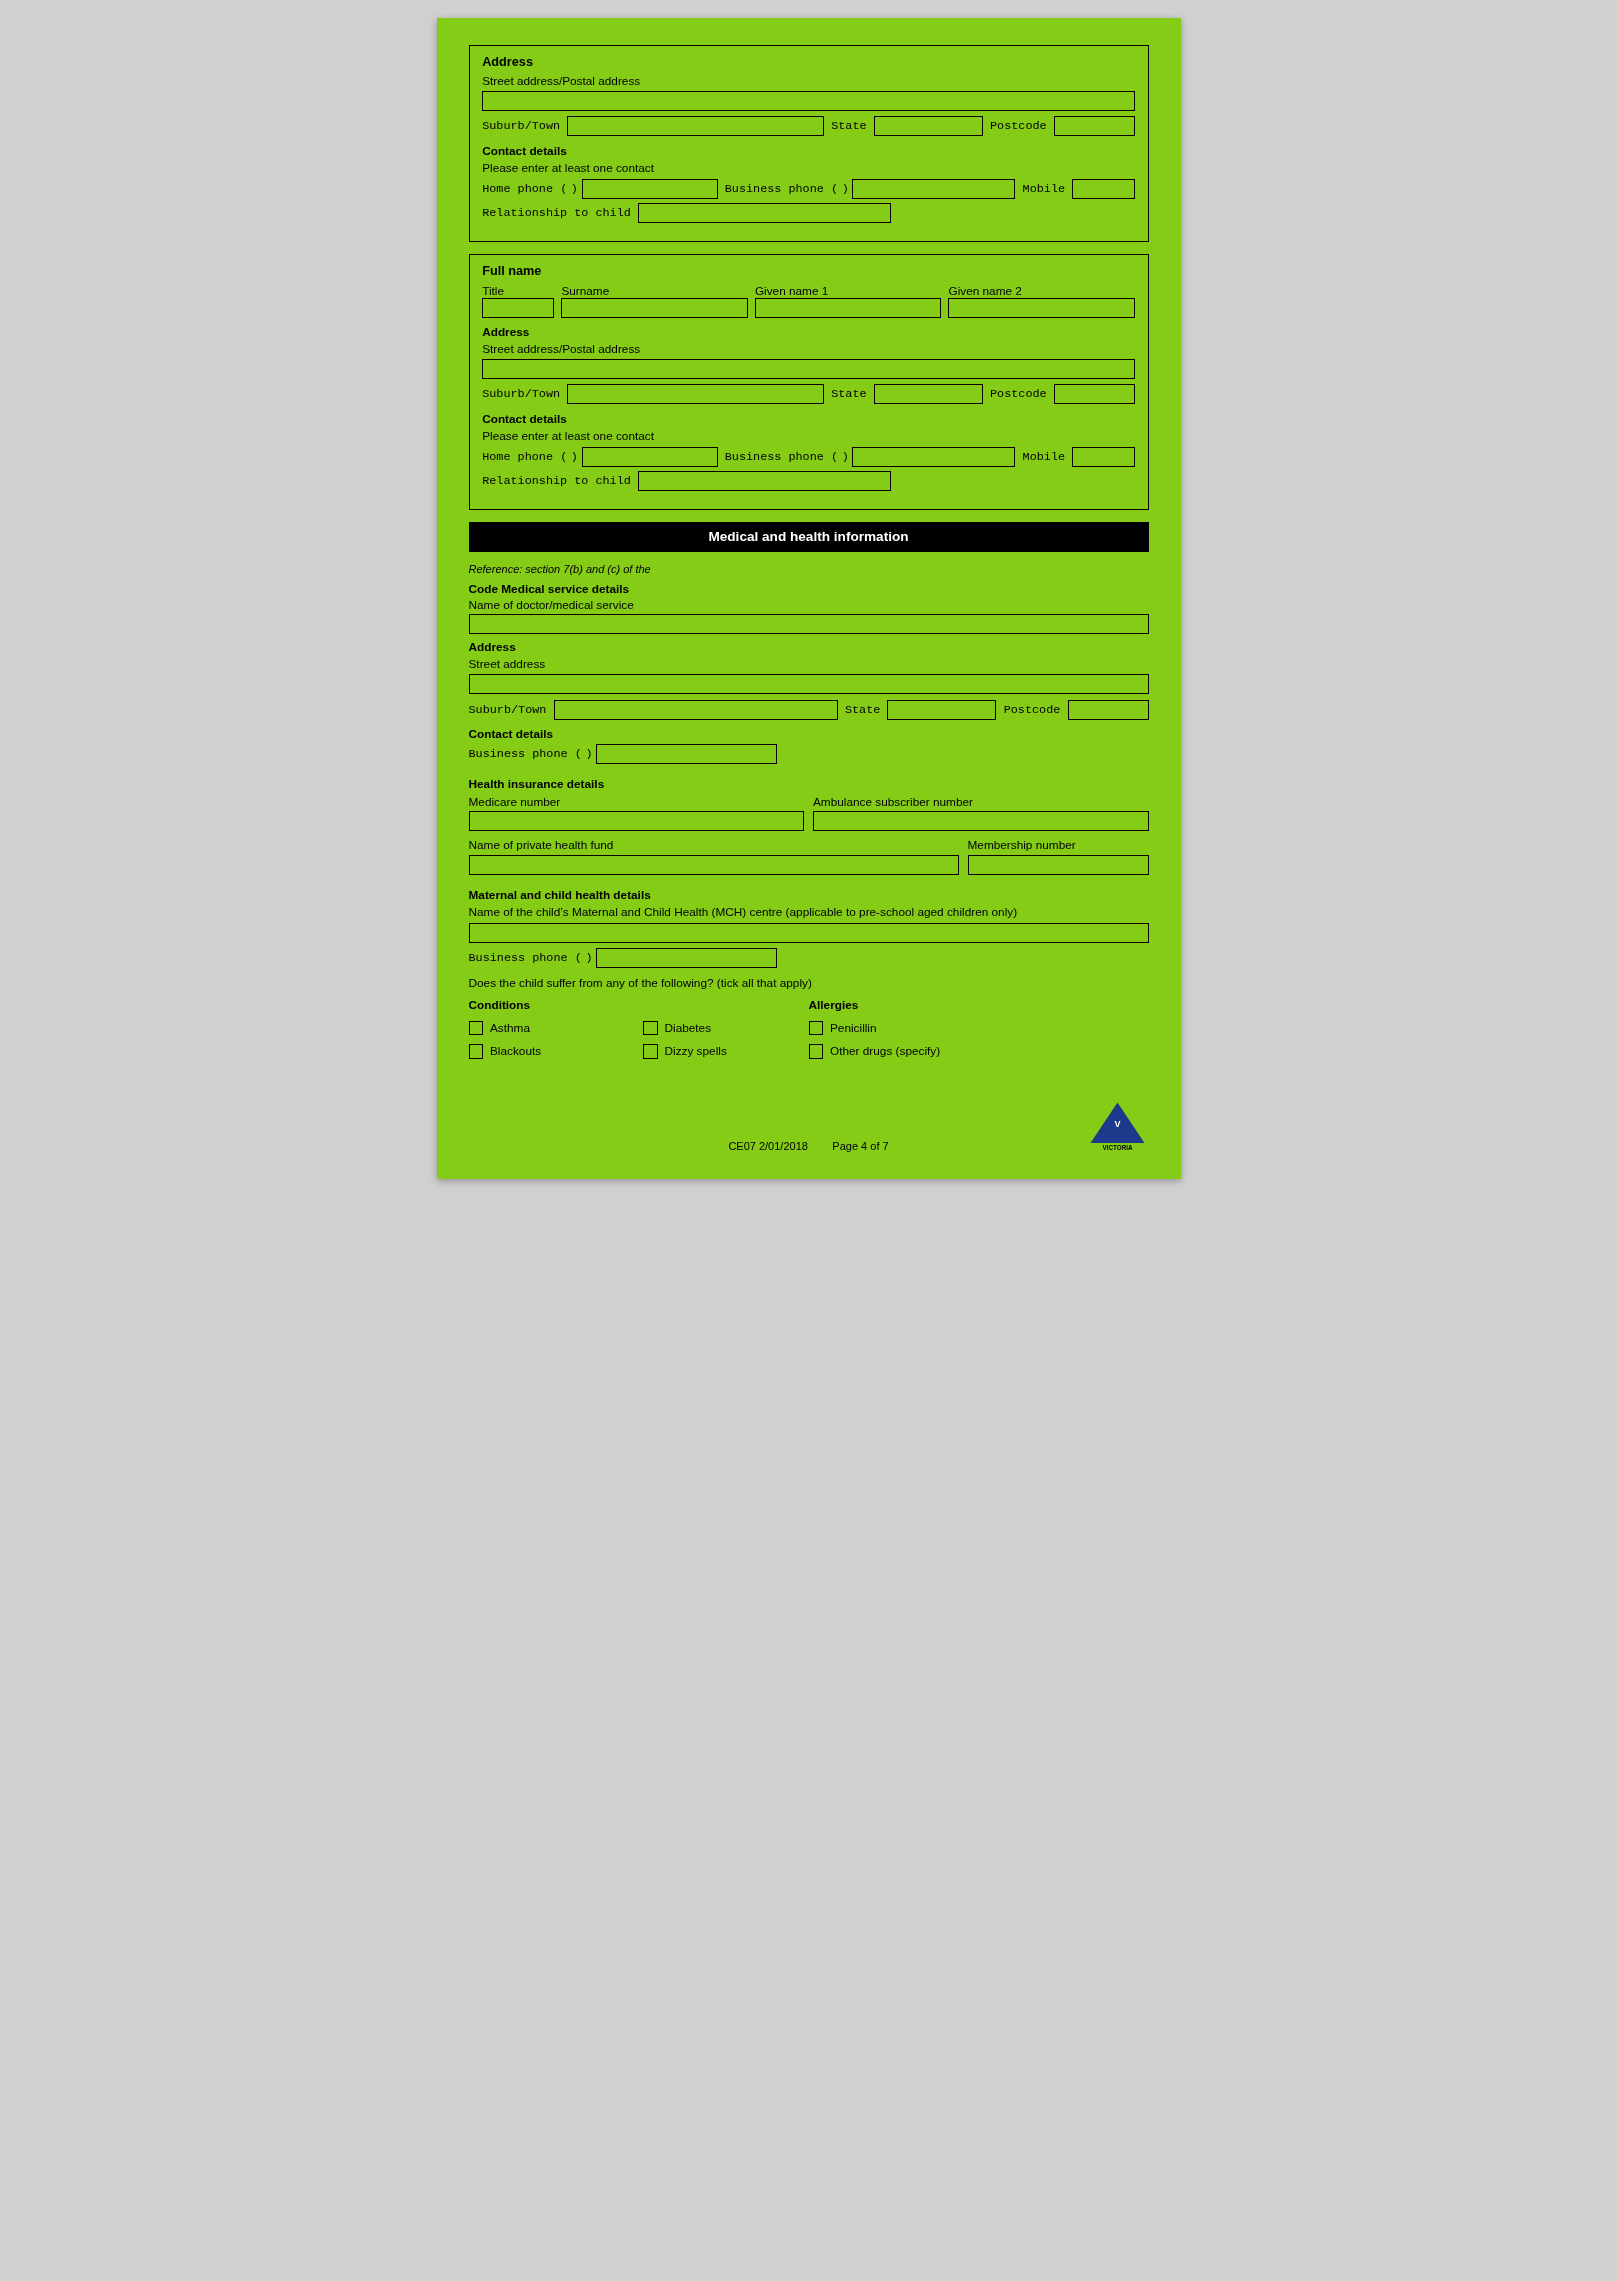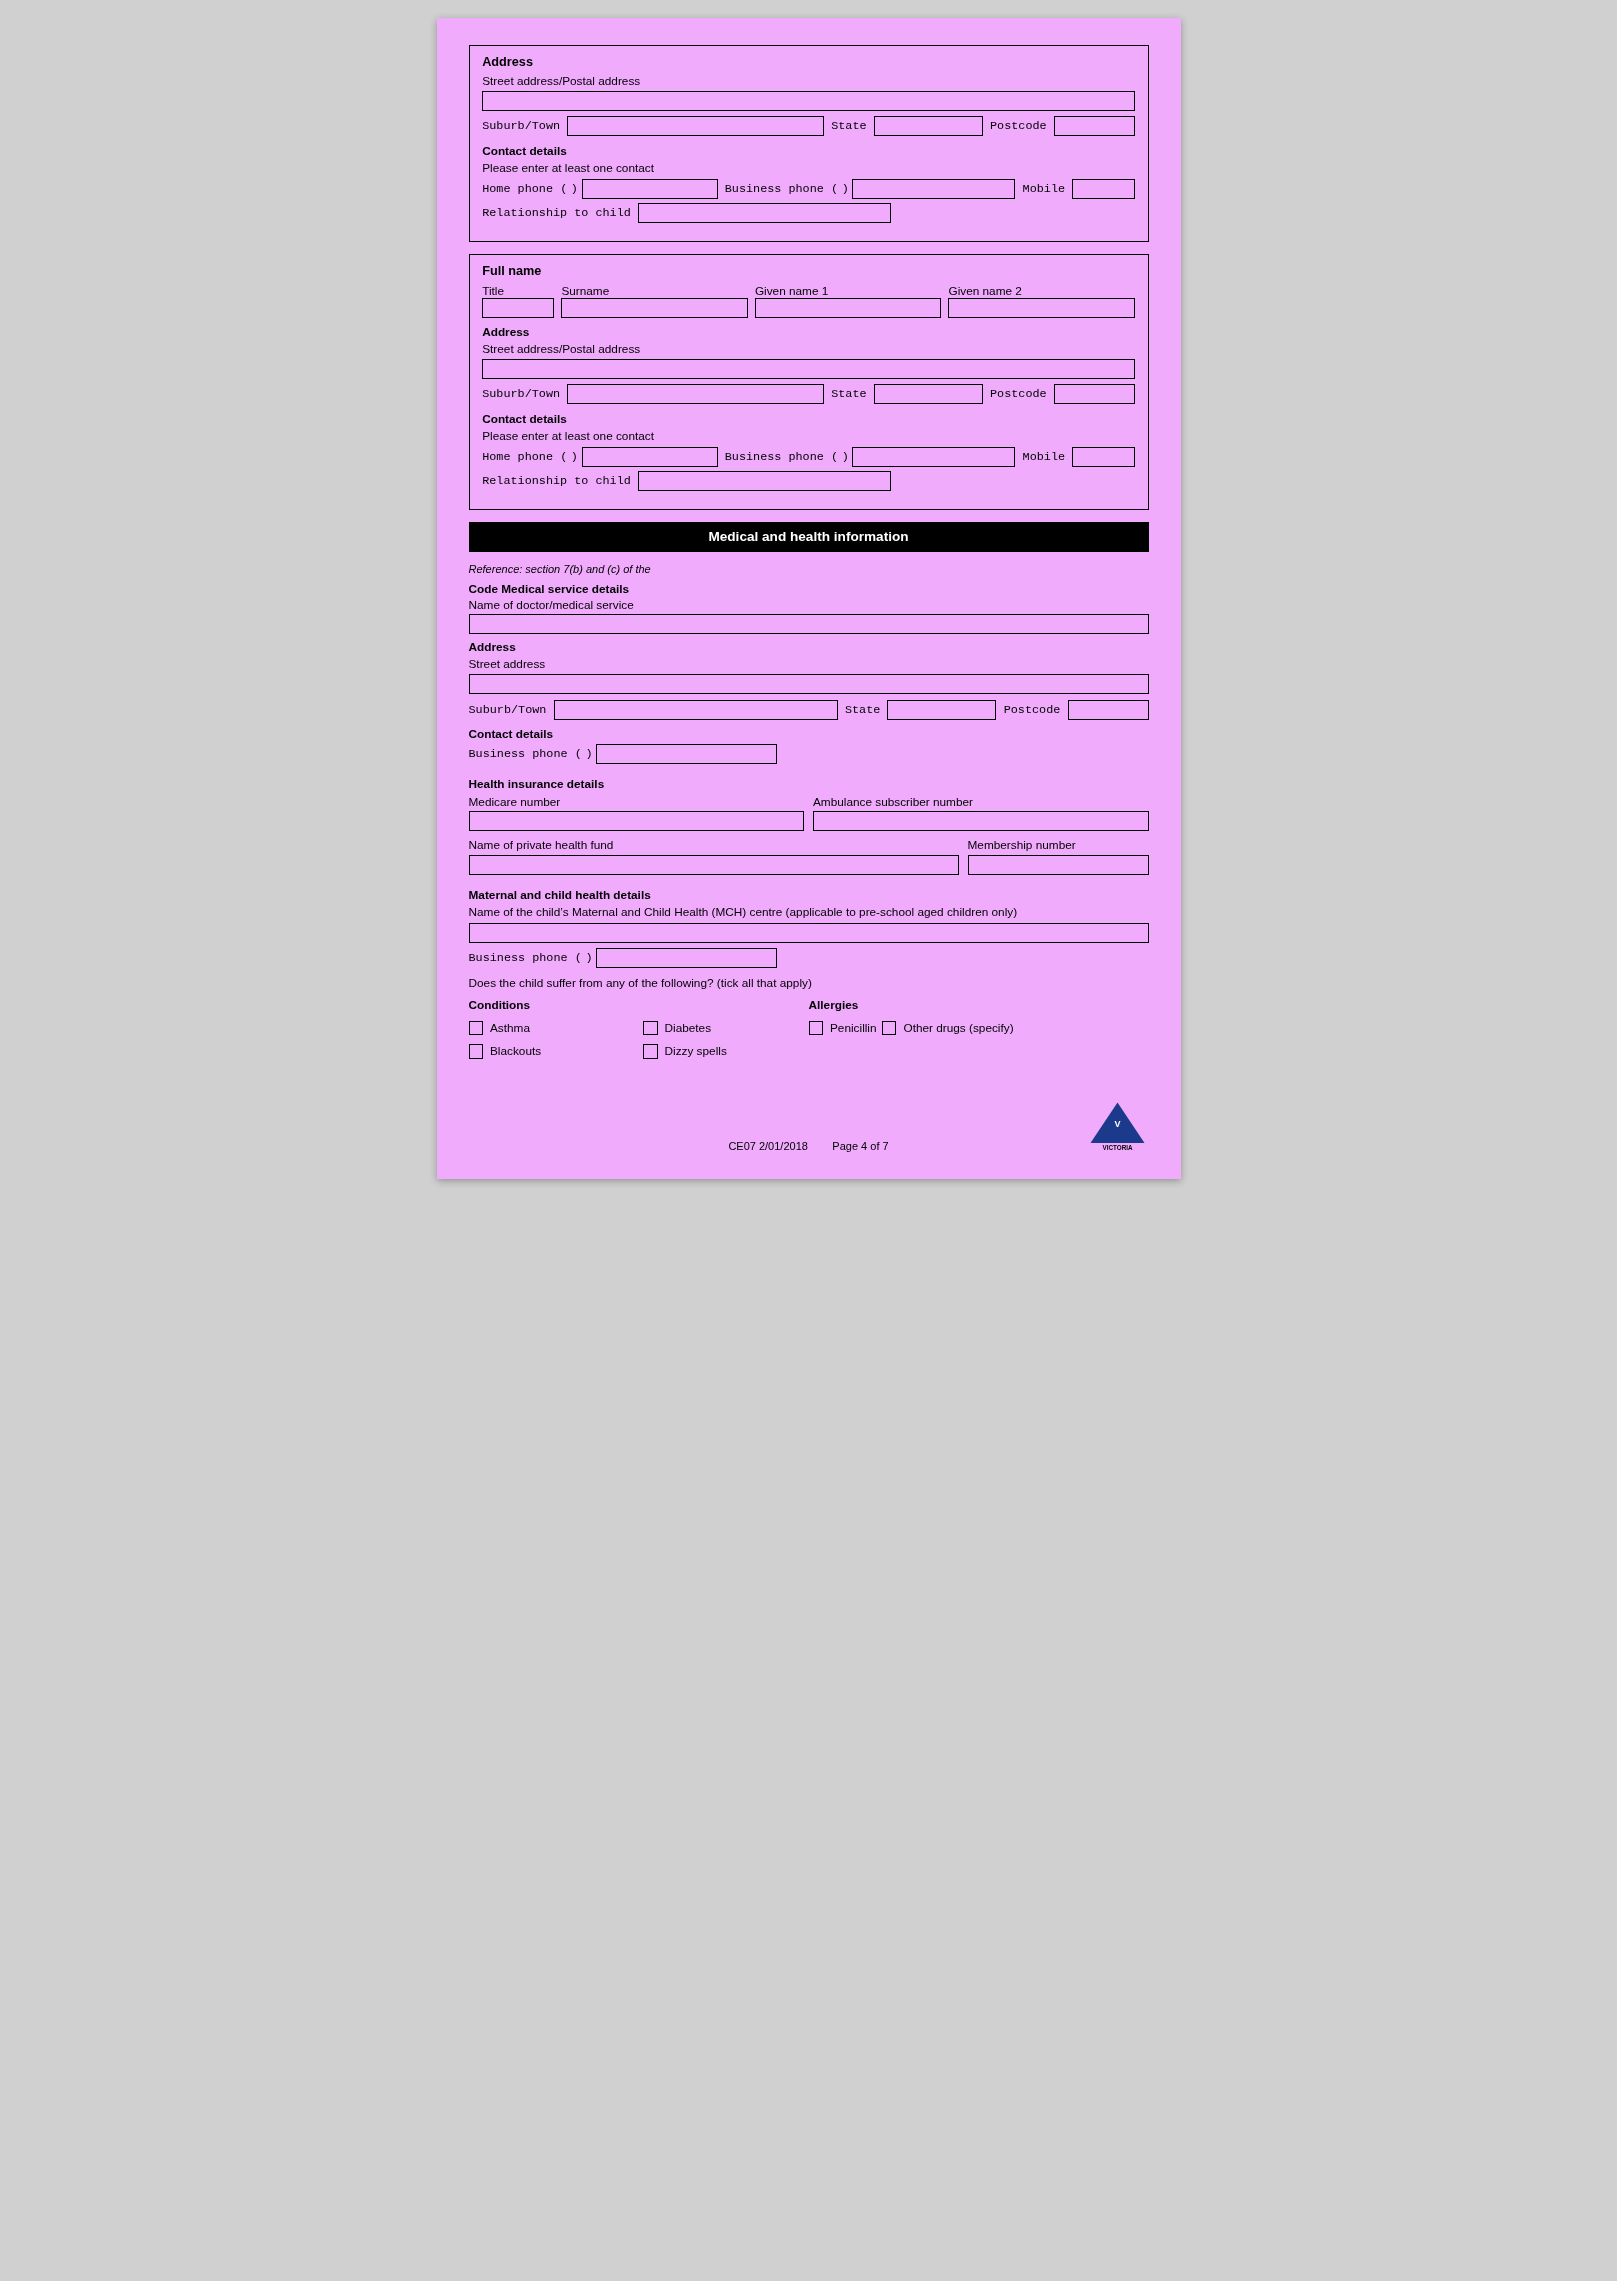--- a/index.html
+++ b/index.html
@@ -12,21 +12,21 @@
       background: #d0d0d0;
       font-family: Arial, Helvetica, sans-serif;
       font-size: 11.8px;
       display: flex;
       flex-direction: column;
       align-items: center;
       padding: 18px;
     }
 
     .page {
-      background: #f0abfc;
+      background: #84cc16;
       width: 744px;
       min-height: 1140px;
       padding: 27px 32px;
       position: relative;
       box-shadow: 0 1.8px 7.2px rgba(0,0,0,0.3);
     }
 
     .section-box {
       border: 1.4px solid #000;
       padding: 9px 12.7px 12.7px 12.7px;
@@ -414,21 +414,21 @@
             <span class="label-text">Blackouts</span>
           </div>
           <div class="checkbox-item">
             <div class="checkbox-box"></div>
             <span class="label-text">Dizzy spells</span>
           </div>
         </div>
       </div>
 
       <div>
-        <div style="display: flex; flex-direction: row; gap: 5.4px;">
+        <div style="display: flex; flex-direction: column; gap: 5.4px;">
           <div class="checkbox-item">
             <div class="checkbox-box"></div>
             <span class="label-text">Penicillin</span>
           </div>
           <div class="checkbox-item">
             <div class="checkbox-box"></div>
             <span class="label-text">Other drugs (specify)</span>
           </div>
         </div>
       </div>

